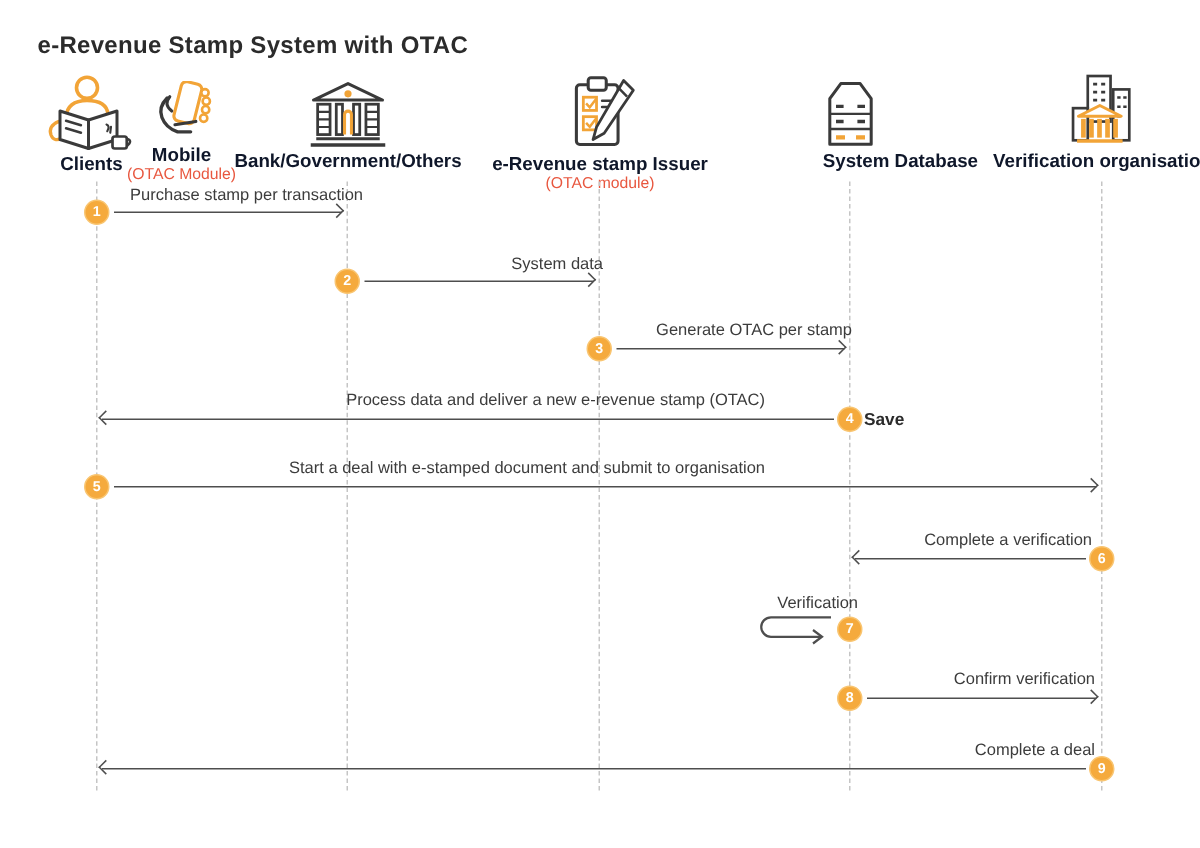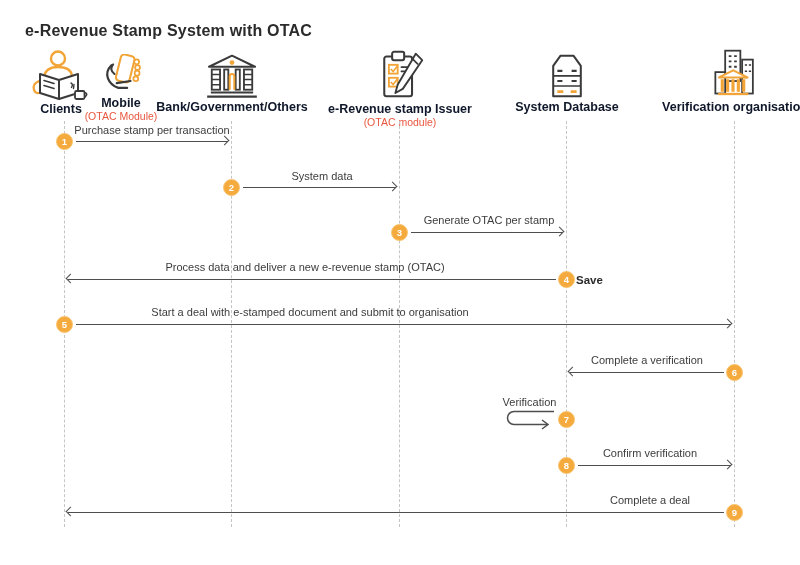--- a/index.html
+++ b/index.html
@@ -8,28 +8,28 @@
   .title{position:absolute;left:25px;top:22px;font-size:16px;font-weight:700;color:#2B2B2B;letter-spacing:.2px;}
   
   .actor{position:absolute;width:170px;margin-left:-85px;text-align:center;}
   .actor .icon{display:block;margin:0 auto 2px auto;}
   .alabel{font-size:12.5px;font-weight:700;color:#0f172a;line-height:1.15;white-space:nowrap;}
   .asub{font-size:10.5px;color:#E8573F;line-height:1.2;white-space:nowrap;}
   .a-clients{left:61px;top:50px;width:100px;margin-left:-50px;}
   .a-mobile{left:121px;top:54px;}
   .a-bank{left:232px;top:52px;}
   .a-issuer{left:400px;top:50px;}
-  .a-db{left:567px;top:52px;}
+  .a-db{left:567px;top:52px;text-align:right;}
   .a-verif{left:735px;top:48px;}
   
   .ll{position:absolute;top:121px;height:406px;width:0;border-left:1.5px dashed #C5C5C5;}
   .ll1{left:64px;}.ll2{left:231px;}.ll3{left:399px;}.ll4{left:566px;}.ll5{left:734px;}
   
   .mline{position:absolute;height:0;border-top:1.5px solid #4E4E4E;}
-  .mlabel{position:absolute;font-size:11px;color:#3C3C3C;text-align:center;white-space:nowrap;}
+  .mlabel{position:absolute;font-size:11px;color:#3C3C3C;text-align:right;white-space:nowrap;}
   .badge{position:absolute;width:17px;height:17px;box-sizing:border-box;border-radius:50%;
          background:#F5AA3D;border:1px solid #F9C571;color:#fff;font-size:9.5px;font-weight:700;
          line-height:15px;text-align:center;}
   .ah{position:absolute;width:7px;height:7px;box-sizing:border-box;}
   .ah-r{border-top:1.5px solid #4E4E4E;border-right:1.5px solid #4E4E4E;transform:rotate(45deg);}
   .ah-l{border-top:1.5px solid #4E4E4E;border-left:1.5px solid #4E4E4E;transform:rotate(-45deg);}
   .save-note{position:absolute;font-size:11.5px;font-weight:700;color:#2B2B2B;white-space:nowrap;}
   .loop{position:absolute;left:501px;top:408px;}
   
   .l1{left:76px;top:141px;width:152px;}   .h1{left:221px;top:137px;}

